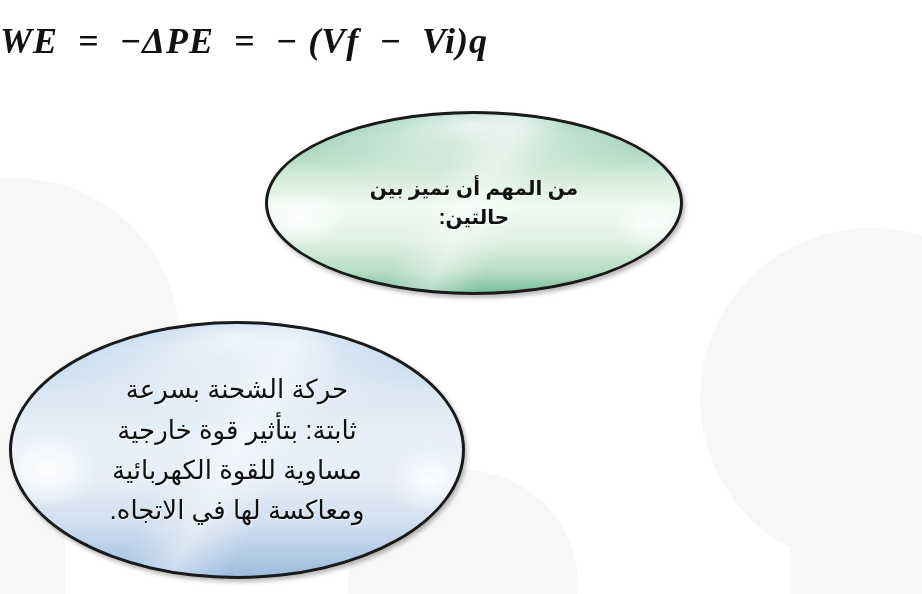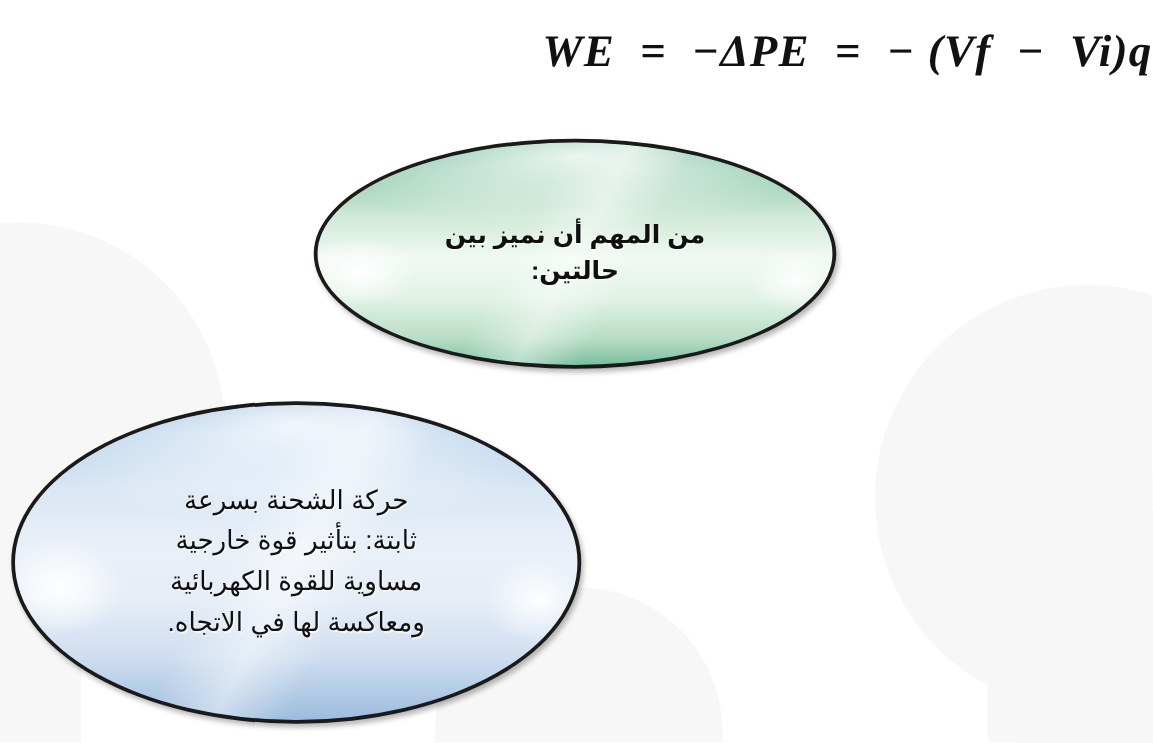--- a/index.html
+++ b/index.html
@@ -61,21 +61,21 @@
     height: 230px;
     border-radius: 50%;
   }
 
   
   #formula {
     position: absolute;
     left: 0;
     top: 20px;
     width: 922px;
-    text-align: right;
+    text-align: left;
     font-family: "Liberation Serif", "DejaVu Serif", serif;
     font-style: italic;
     font-weight: 700;
     font-size: 36px;
     letter-spacing: 1px;
     color: #111111;
     white-space: pre;
   }
 
   
@@ -132,21 +132,21 @@
     text-align: center;
     color: #101010;
     text-shadow: 1px 1px 1px rgba(255,255,255,0.75);
     white-space: pre-line;
     padding: 0 14px;
     box-sizing: border-box;
   }
 
   
   #ellipse-top {
-    left: 251px;
+    left: 265px;
     top: 111px;
     width: 418px;
     height: 184px;
     background:
       linear-gradient(180deg,
         #54ab86 0%,
         #8ec9ad 12%,
         #d2ead9 34%,
         #f0f9f2 52%,
         #e1f2e6 70%,
@@ -170,21 +170,21 @@
       linear-gradient(180deg,
         #7aa8d4 0%,
         #aecce8 9%,
         #d9e6f4 26%,
         #eaf0f8 46%,
         #e6edf7 62%,
         #cfdef0 80%,
         #9dbcdd 100%);
   }
   #ellipse-left .txt {
-    font-size: 21px;
+    font-size: 26px;
     font-weight: 400;
     line-height: 1.55;
     width: 300px;
   }
 
   
   #ellipse-right {
     left: 489px;
     top: 306px;
     width: 426px;

